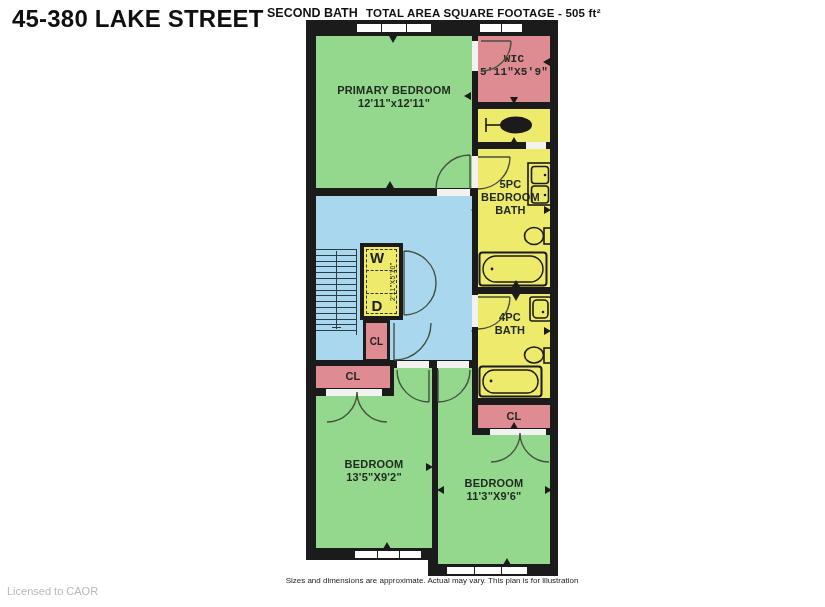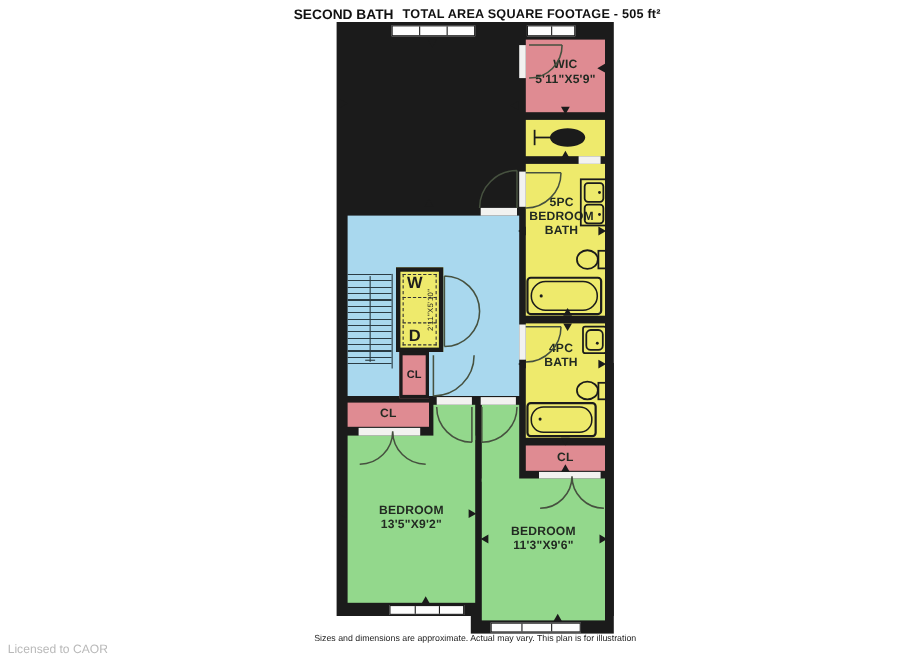--- a/index.html
+++ b/index.html
@@ -53,30 +53,37 @@
   #disclaimer{position:absolute;left:272px;top:576px;width:320px;text-align:center;
       font-size:8px;line-height:10px;color:#1c1c1c;}
   #license{position:absolute;left:7px;top:585px;font-size:11px;color:#b9b9b9;}
   svg{position:absolute;left:0;top:0;pointer-events:none;}
 </style>
 </head>
 <body>
 
 <div id="stage">
 
+  <div id="title">45-380 LAKE STREET</div>
   <div id="floor-label">SECOND BATH</div>
   <div id="area-label">TOTAL AREA SQUARE FOOTAGE -  505 ft²</div>
 
   <div class="wallbase" style="left:306px;top:20px;width:252px;height:540px;"></div>
   <div class="wallbase" style="left:428px;top:330px;width:130px;height:246px;"></div>
 
+  <div class="room green" style="left:316px;top:36px;width:156px;height:152px;">
+    <div class="rlabel" style="top:48px;">
+      <div>PRIMARY BEDROOM</div>
+      <div class="dims">12'11"x12'11"</div>
+    </div>
+  </div>
 
   <div class="room blue" style="left:316px;top:196px;width:156px;height:164px;"></div>
 
-  <div class="room pink" style="left:478px;top:36px;width:72px;height:66px;">
+  <div class="room pink" style="left:478px;top:36px;width:72px;height:66px;font-family:Liberation Mono, monospace;">
     <div class="rlabel" style="top:17px;">
       <div>WIC</div>
       <div class="dims">5'11"X5'9"</div>
     </div>
   </div>
 
   <div class="room yellow" style="left:478px;top:109px;width:72px;height:33px;"></div>
 
   <div class="room yellow" style="left:478px;top:149px;width:72px;height:138px;">
     <div class="rlabel" style="top:29px;right:7px;">

